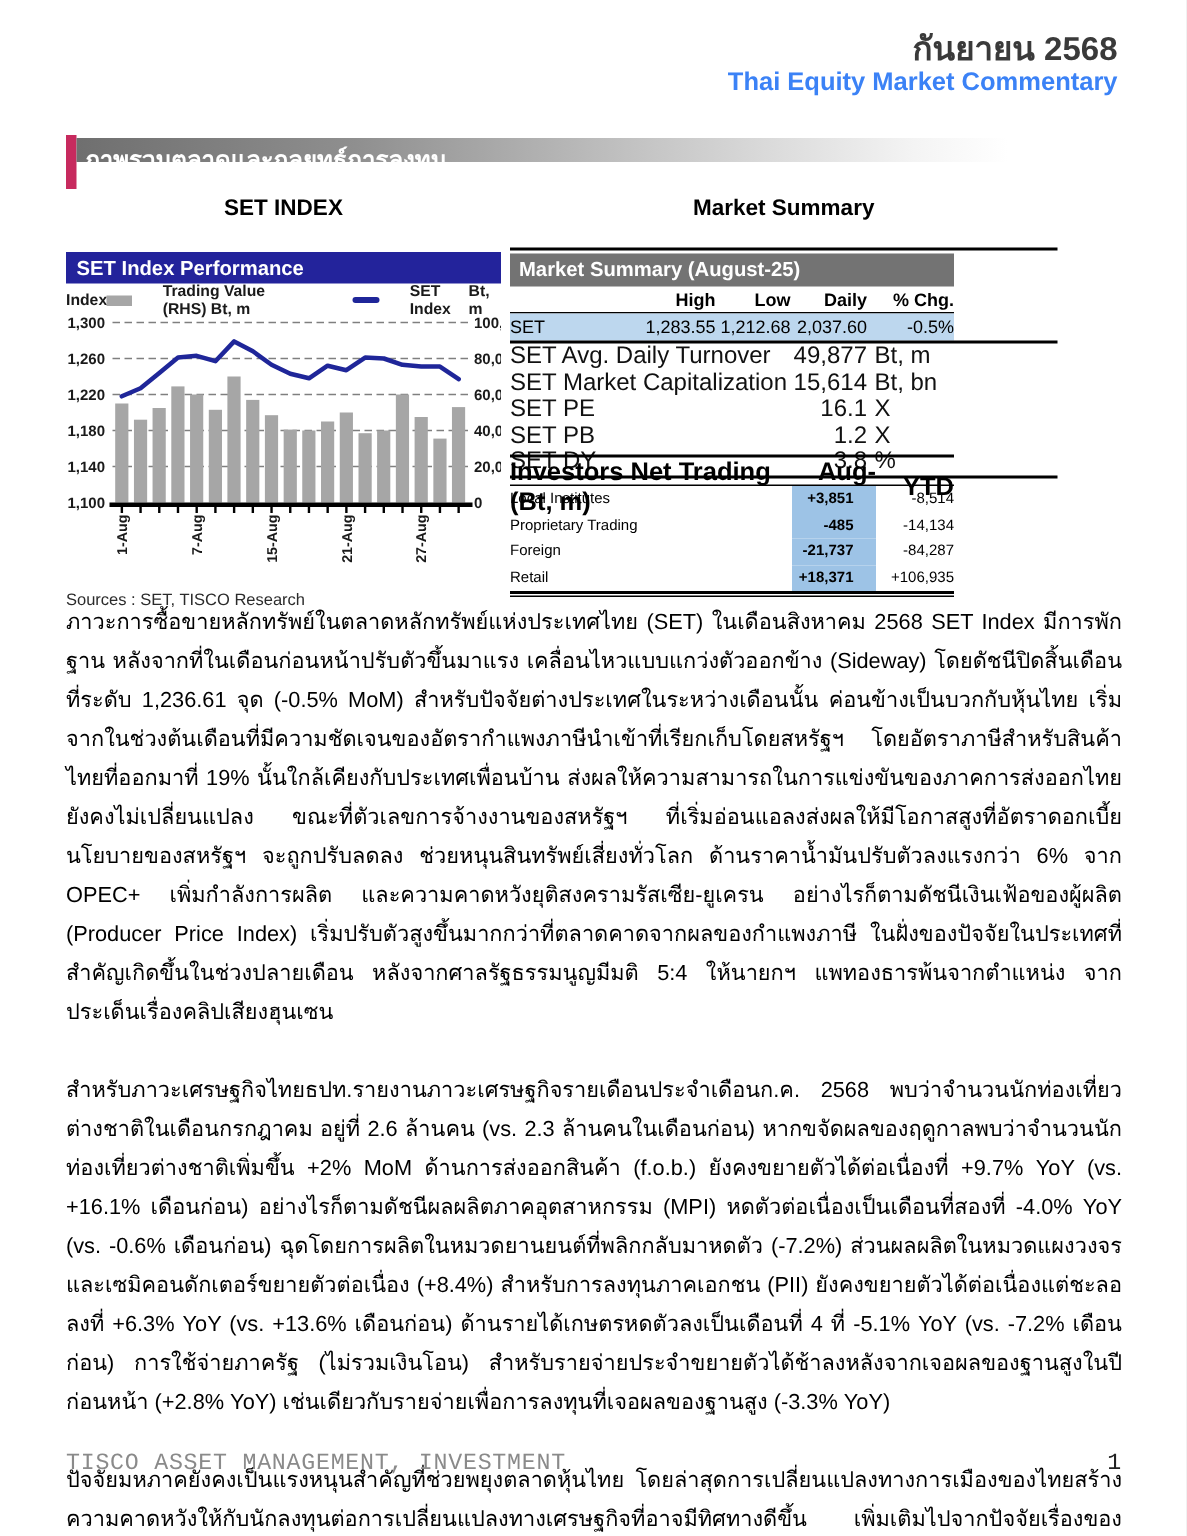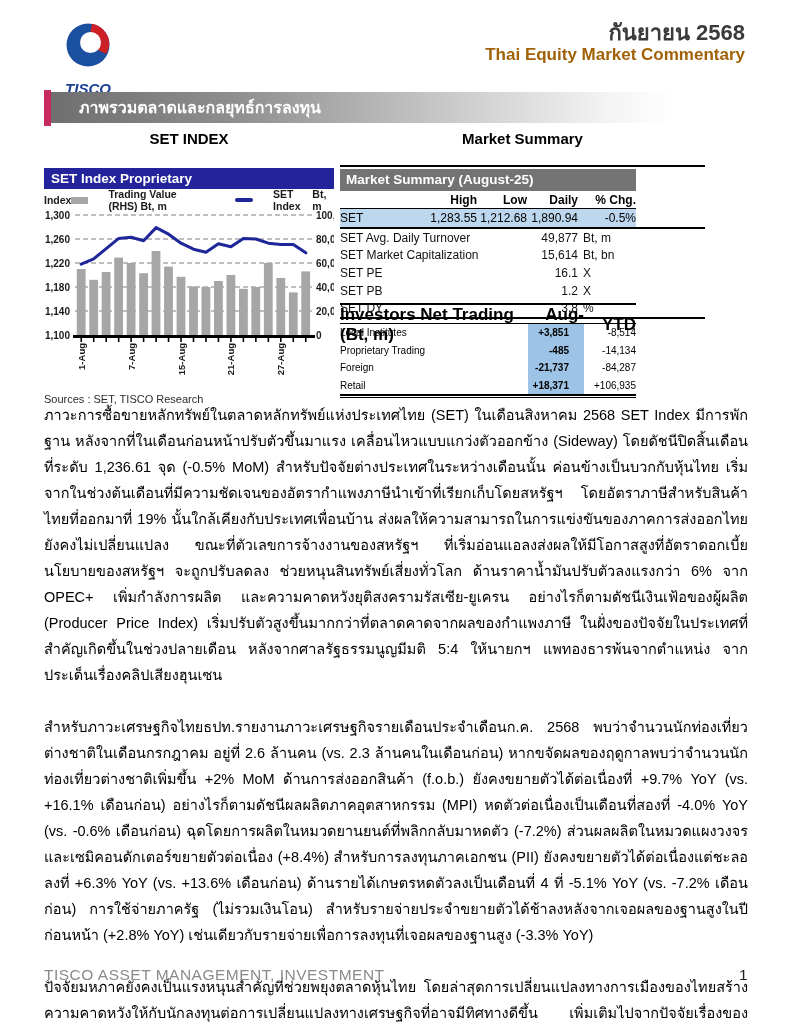--- a/index.html
+++ b/index.html
@@ -4,27 +4,27 @@
 <style>
   * { margin:0; padding:0; box-sizing:border-box; }
   html,body { background:#e8e8e8; }
   body { font-family:"Liberation Sans","DejaVu Sans",sans-serif; }
   .page { position:relative; width:791px; height:1024px; background:#fff; margin:0 auto; overflow:hidden; }
 
   
   .logo-wrap { position:absolute; left:56px; top:16px; width:70px; height:86px; }
   .hdr-right { position:absolute; right:46px; top:22px; text-align:right; }
   .hdr-date { font-size:22px; font-weight:bold; color:#3a3a3a; line-height:21px; }
-  .hdr-title { font-size:17px; font-weight:bold; color:#a16207; line-height:23px; }
+  .hdr-title { font-size:17px; font-weight:bold; color:#3b82f6; line-height:23px; }
 
   
   .accent { position:absolute; left:44px; top:90px; width:7px; height:36px; background:#C72A5E; }
-  .section-bar { position:absolute; left:51px; top:92px; width:621px; height:31px;
+  .section-bar { position:absolute; left:51px; top:92px; width:621px; height:16px;
     background:linear-gradient(90deg,#6f6f6f 0%,#8f8f8f 30%,#c6c6c6 62%,#f4f4f4 90%,#ffffff 100%);
-    color:#fff; font-size:16px; font-weight:bold; line-height:31px; padding-left:28px; }
+    color:#fff; font-size:16px; font-weight:bold; line-height:31px; padding-left:5px; }
 
   .col-heading { position:absolute; top:130px; font-size:15px; font-weight:bold; color:#000; text-align:center; }
   #hd-left { left:44px; width:290px; }
   #hd-right { left:340px; width:365px; }
 
   
   .chart-panel { position:absolute; left:44px; top:168px; width:290px; }
   .navy-hdr { background:#23239B; color:#fff; font-weight:bold; font-size:13.5px; height:21px; line-height:21px; padding-left:7px; }
   .legend-row { height:22px; display:flex; align-items:center; justify-content:space-between; font-size:10.5px; font-weight:bold; color:#1a1a1a; }
   .legend-items { display:flex; align-items:center; gap:20px; }
@@ -36,70 +36,61 @@
   .ms-panel { position:absolute; left:340px; top:165px; width:365px; border-top:2.5px solid #000; padding-top:2px; }
   .ms-hdr { width:296px; height:22px; line-height:22px; background:#737373; color:#fff; font-weight:bold; font-size:13.5px; padding-left:6px; }
   .ms-cols { width:296px; display:grid; grid-template-columns:60px 77px 50px 51px 58px; height:18px; align-items:center;
     font-size:12px; font-weight:bold; border-bottom:1.5px solid #000; }
   .ms-cols span { text-align:right; }
   .ms-setrow { width:296px; display:grid; grid-template-columns:60px 77px 50px 51px 58px; height:18px; align-items:center;
     font-size:12px; font-weight:normal; background:#BDD7EE; }
   .ms-setrow .num { text-align:right; }
   .rule-2 { width:365px; border-top:2px solid #000; }
   .rule-25 { width:365px; border-top:2.5px solid #000; }
-  .ms-stat { width:296px; display:grid; grid-template-columns:187px 51px 58px; height:17.6px; align-items:center; font-size:12px; color:#111; }
+  .ms-stat { width:296px; display:grid; grid-template-columns:187px 51px 58px; height:17.6px; align-items:center; font-size:16px; color:#111; }
   .ms-stat .val { text-align:right; }
   .ms-stat .unit { padding-left:5px; }
 
   
   .inv-panel { position:absolute; left:340px; top:303px; width:296px; border-top:2px solid #000; }
   .inv-hdr { display:grid; grid-template-columns:188px 56px 52px; height:19px; align-items:center; font-size:17px; font-weight:bold;
     border-bottom:1.5px solid #000; }
   .inv-hdr .num { text-align:right; }
   .inv-row { display:grid; grid-template-columns:188px 56px 52px; height:17.6px; align-items:center; font-size:10px; }
   .inv-row .aug { background:#9DC3E6; font-weight:bold; text-align:right; height:100%; line-height:17.6px; padding-right:15px; }
   .inv-row .ytd { text-align:right; }
   .double-rule { height:4px; border-top:2.5px solid #000; border-bottom:1px solid #000; }
 
   
   .body-text { position:absolute; left:44px; top:402px; width:704px; font-size:14.5px; line-height:26px; color:#000; text-align:justify; }
   .body-text p { margin-bottom:26px; }
 
   
   .footer { position:absolute; left:44px; top:966px; width:704px; display:flex; justify-content:space-between;
-    font-family:Liberation Sans, sans-serif; font-size:15.5px; color:#8a8a8a; letter-spacing:0.5px; }
+    font-family:Liberation Mono, monospace; font-size:15.5px; color:#8a8a8a; letter-spacing:0.5px; }
   .footer .pagenum { color:#222; }
 </style>
 </head>
 <body>
 
 <div class="page">
 
-  <div class="logo-wrap">
-    <svg width="70" height="86" viewBox="0 0 70 86">
-      <circle cx="32" cy="29" r="21.5" fill="#1B4FA0"></circle>
-      <path d="M32 29 L36 7.8 A21.5 21.5 0 0 1 53.2 25 Z" fill="#CE2127"></path>
-      <path d="M32 29 L53.2 25 A21.5 21.5 0 0 1 50 38 Z" fill="#CE2127"></path>
-      <circle cx="34.5" cy="26.5" r="10.5" fill="#ffffff"></circle>
-      <text x="32" y="78" text-anchor="middle" font-size="15" font-weight="bold" font-style="italic" fill="#1B3F94">TISCO</text>
-    </svg>
-  </div>
   <div class="hdr-right">
     <div class="hdr-date">กันยายน 2568</div>
     <div class="hdr-title">Thai Equity Market Commentary</div>
   </div>
 
   <div class="accent"></div>
   <div class="section-bar">ภาพรวมตลาดและกลยุทธ์การลงทุน</div>
 
   <div class="col-heading" id="hd-left">SET INDEX</div>
   <div class="col-heading" id="hd-right">Market Summary</div>
 
   <div class="chart-panel">
-    <div class="navy-hdr">SET Index Proprietary</div>
+    <div class="navy-hdr">SET Index Performance</div>
     <div class="legend-row">
       <span>Index</span>
       <span class="legend-items">
         <span class="sw-bar"></span>
         <span>Trading Value (RHS) Bt, m</span>
         <span class="sw-line"></span>
         <span>SET Index</span>
       </span>
       <span>Bt, m</span>
     </div>
@@ -176,21 +167,21 @@
       <span></span>
       <span>High</span>
       <span>Low</span>
       <span>Daily</span>
       <span>% Chg.</span>
     </div>
     <div class="ms-setrow">
       <span>SET</span>
       <span class="num">1,283.55</span>
       <span class="num">1,212.68</span>
-      <span class="num">1,890.94</span>
+      <span class="num">2,037.60</span>
       <span class="num">-0.5%</span>
     </div>
     <div class="rule-2"></div>
     <div class="ms-stat">
       <span>SET Avg. Daily Turnover</span>
       <span class="val">49,877</span>
       <span class="unit">Bt, m</span>
     </div>
     <div class="ms-stat">
       <span>SET Market Capitalization</span>

